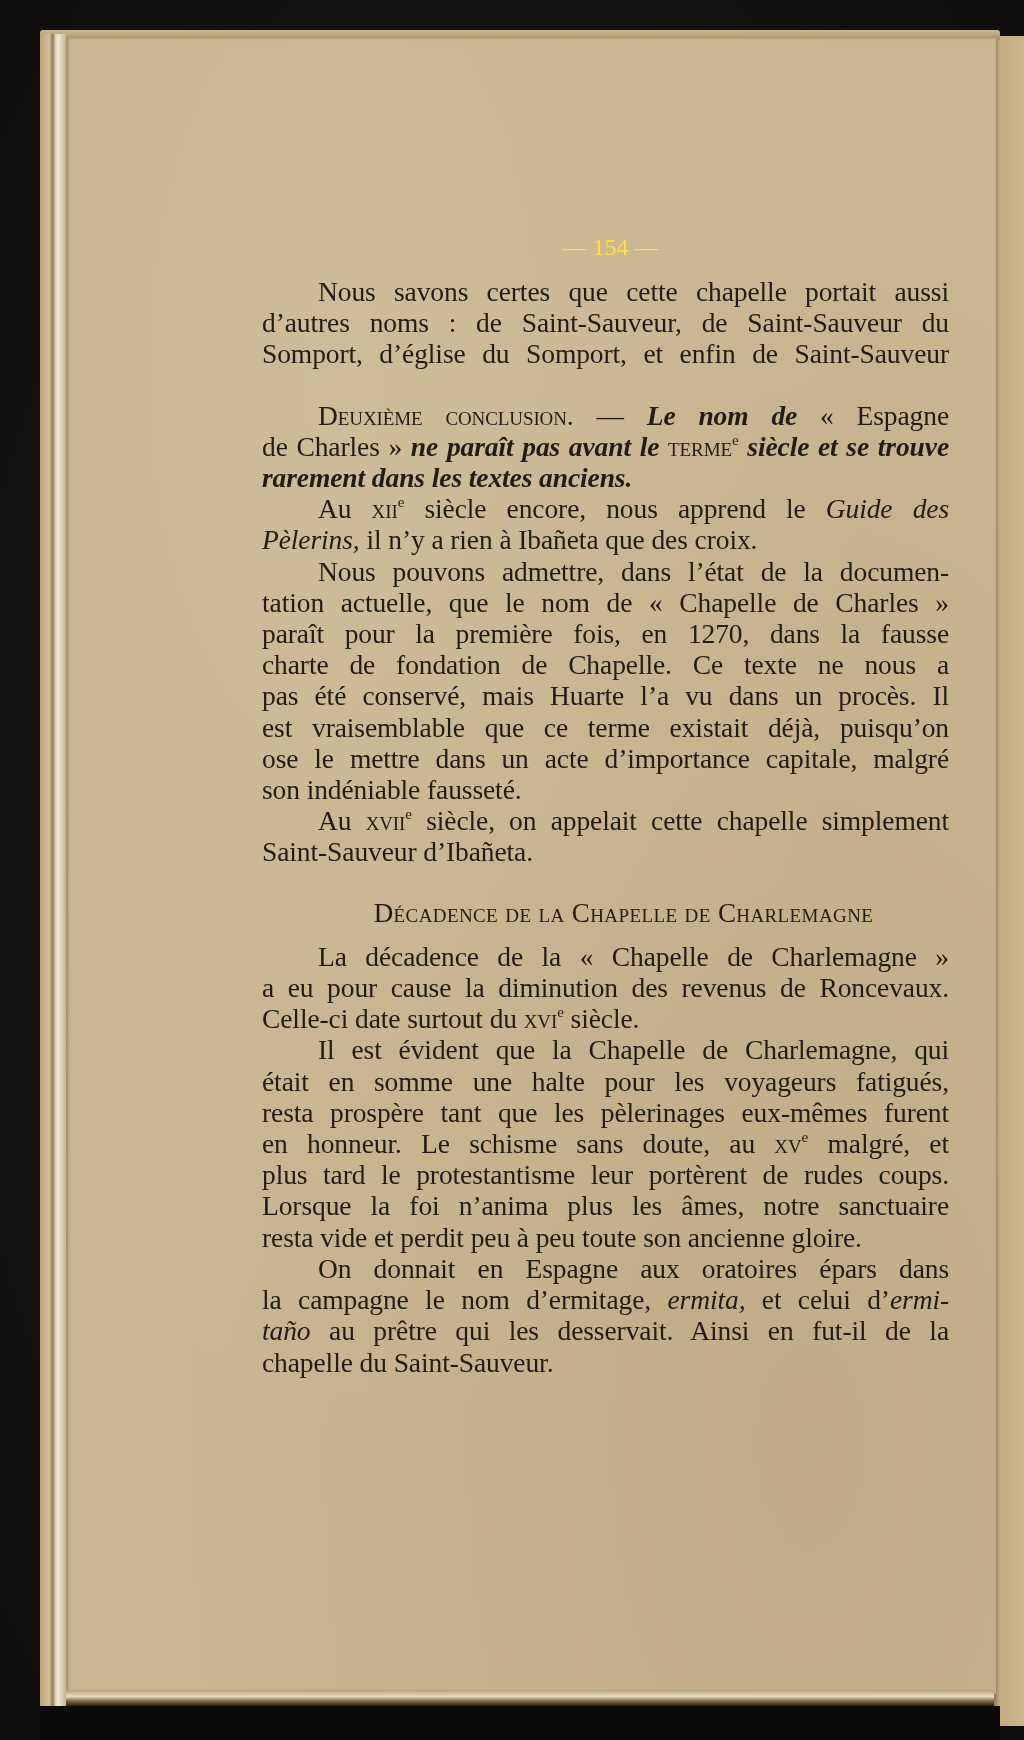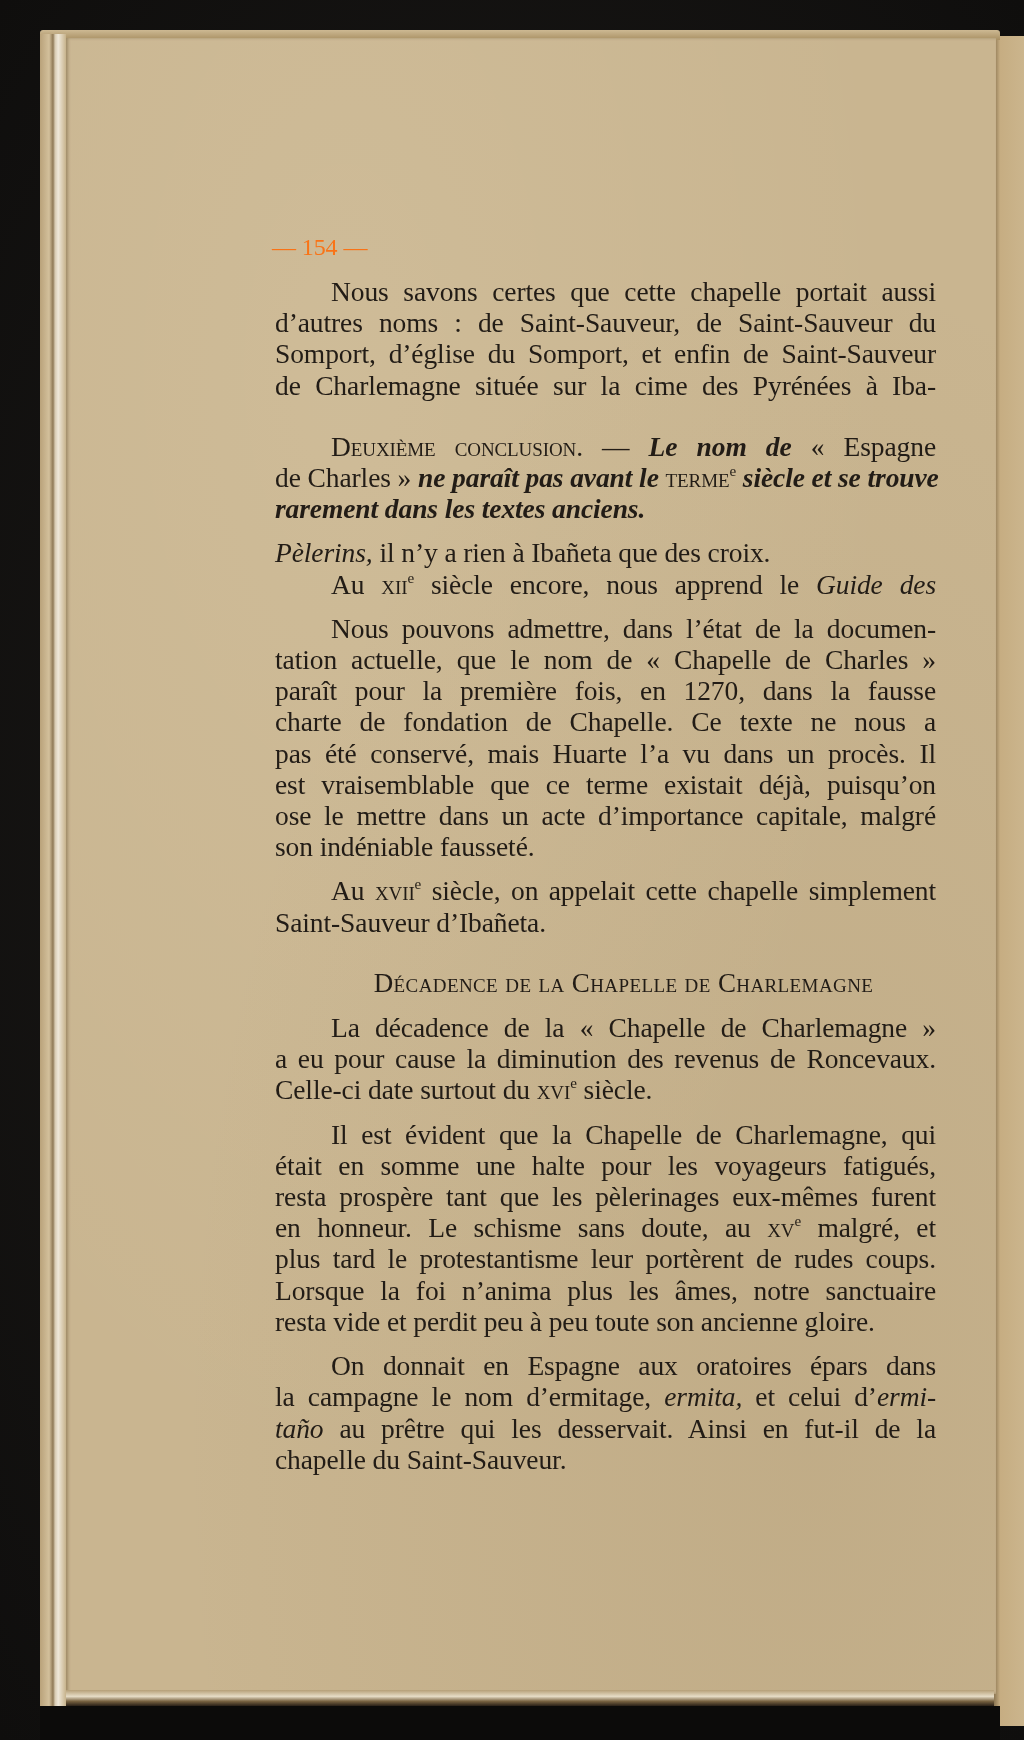--- a/index.html
+++ b/index.html
@@ -39,24 +39,24 @@
 
   .text-block {
     position: absolute; left: 262px; top: 232px; width: 687px;
     color: #221c16;
     font-size: 27.5px;
     line-height: 31.2px;
     text-align: justify;
     letter-spacing: -0.1px;
   }
   .page-number {
-    text-align: left; font-size: 24px; line-height: 30px;
-    margin-bottom: 14px; padding-left: 10px; color: #f97316;
+    text-align: center; font-size: 24px; line-height: 30px;
+    margin-bottom: 14px; padding-left: 10px; color: #fde047;
   }
-  p { margin: 13px; }
+  p { margin: 0; }
   .indent { text-indent: 56px; }
   .gap-before { margin-top: 30px; }
   .heading {
     margin-top: 30px; margin-bottom: 12px;
     text-indent: 36px;
     font-variant: small-caps; letter-spacing: 0.4px;
     font-size: 27px; text-align: center;
   }
   .sc { font-variant: small-caps; }
   .i { font-style: italic; }
@@ -74,32 +74,31 @@
 <div class="page-bottom-edge"></div>
 <div class="bottom-shadow"></div>
 
 <div class="text-block">
   <div class="page-number">— 154 —</div>
 
   <p>
     <span class="line indent">Nous savons certes que cette chapelle portait aussi</span>
     <span class="line">d’autres noms : de Saint-Sauveur, de Saint-Sauveur du</span>
     <span class="line">Somport, d’église du Somport, et enfin de Saint-Sauveur</span>
-    <span class="line">de Charlemagne située sur la cime des Pyrénées à Iba-</span>
   </p>
 
   <p class="gap-before">
     <span class="line indent"><span class="sc">Deuxième conclusion.</span><span> — </span><b class="i" style="font-weight:bold">Le nom de</b><span> « Espagne</span></span>
     <span class="line"><span>de Charles »</span><b class="i"> ne paraît pas avant le </b><span class="sc">terme</span><sup>e</sup><b class="i"> siècle et se trouve</b></span>
     <span class="line last"><b class="i">rarement dans les textes anciens.</b></span>
   </p>
 
   <p>
+    <span class="line indent"><span>Au </span><span class="sc">xii</span><sup>e</sup><span> siècle encore, nous apprend le </span><span class="i">Guide des</span></span>
     <span class="line last"><span class="i">Pèlerins,</span><span> il n’y a rien à Ibañeta que des croix.</span></span>
-    <span class="line indent"><span>Au </span><span class="sc">xii</span><sup>e</sup><span> siècle encore, nous apprend le </span><span class="i">Guide des</span></span>
   </p>
 
   <p>
     <span class="line indent">Nous pouvons admettre, dans l’état de la documen-</span>
     <span class="line">tation actuelle, que le nom de « Chapelle de Charles »</span>
     <span class="line">paraît pour la première fois, en 1270, dans la fausse</span>
     <span class="line">charte de fondation de Chapelle. Ce texte ne nous a</span>
     <span class="line">pas été conservé, mais Huarte l’a vu dans un procès. Il</span>
     <span class="line">est vraisemblable que ce terme existait déjà, puisqu’on</span>
     <span class="line">ose le mettre dans un acte d’importance capitale, malgré</span>

